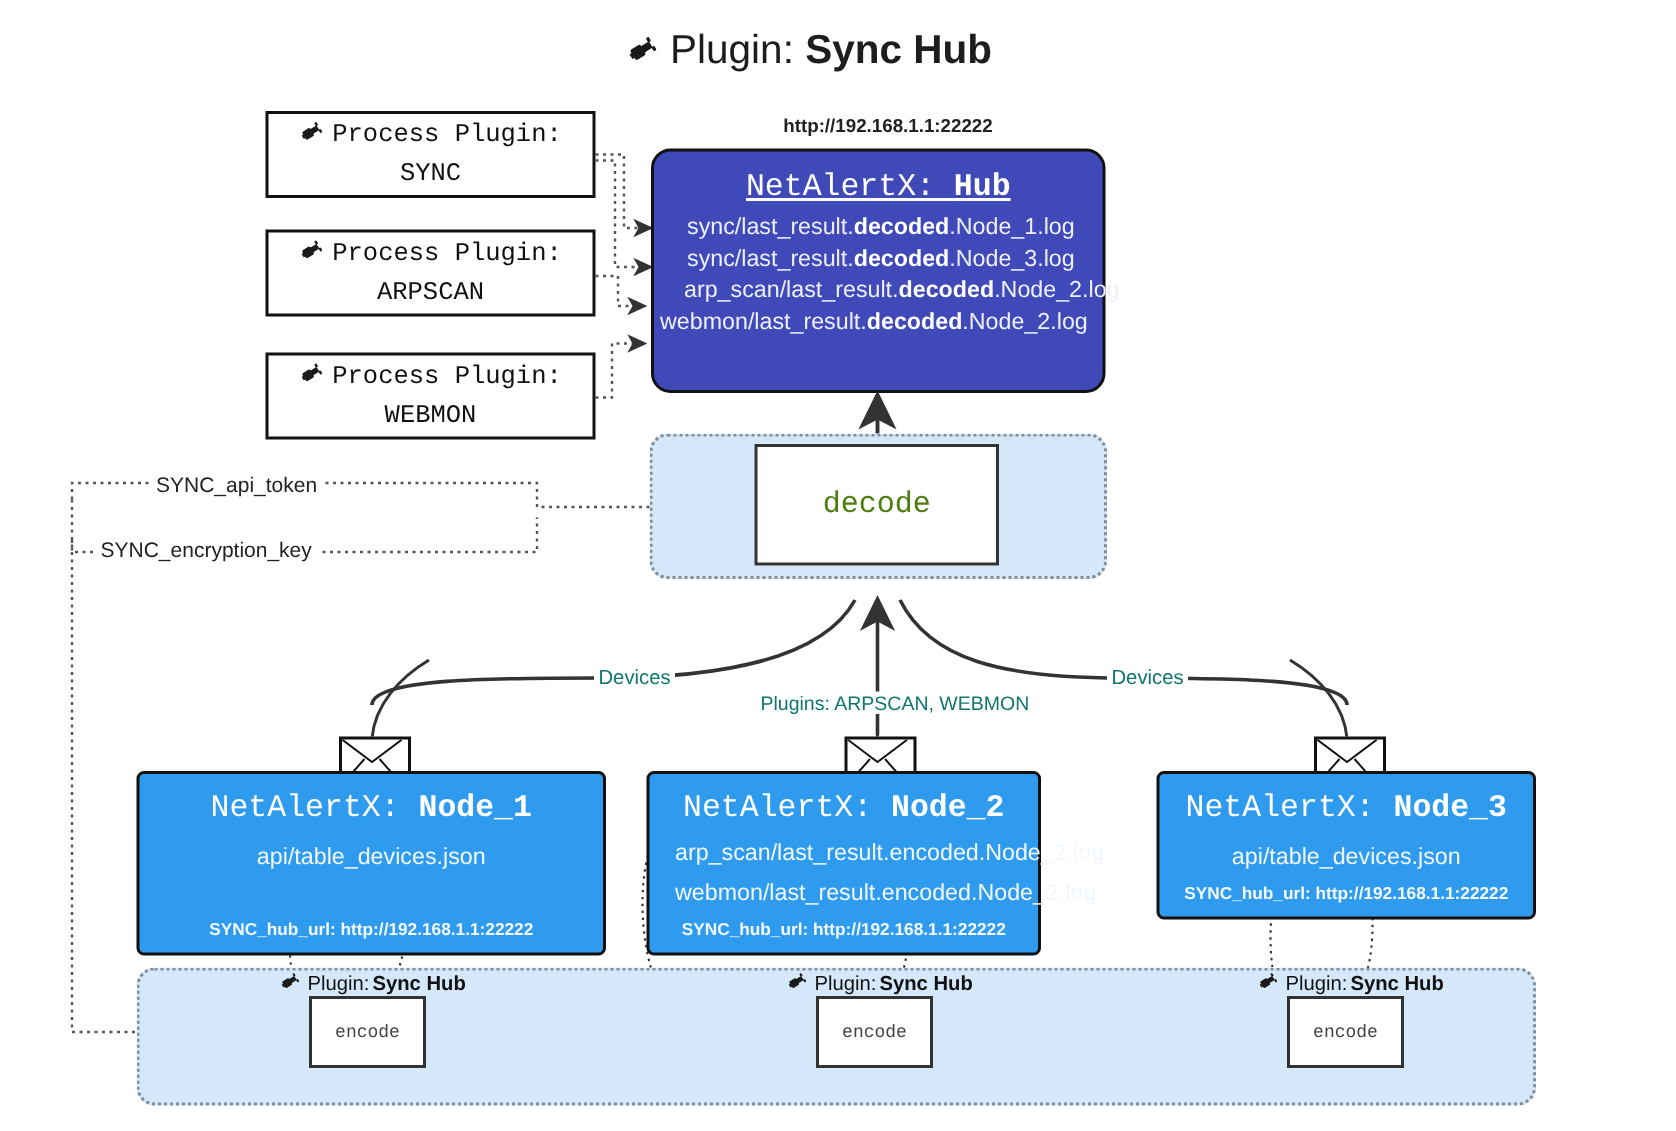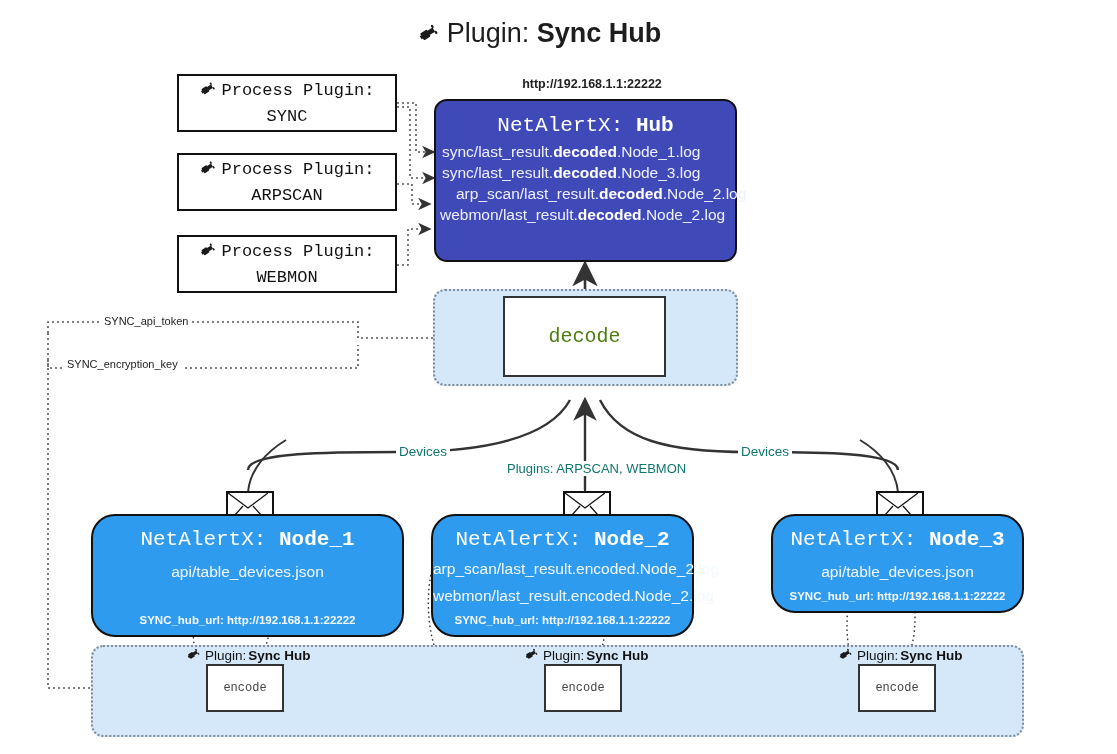--- a/index.html
+++ b/index.html
@@ -20,63 +20,63 @@
         font-family:"Liberation Mono","DejaVu Sans Mono",monospace;
         font-size:17px;color:#111;line-height:1.33;
         display:flex;flex-direction:column;align-items:center;justify-content:center;}
   .proc .l1{display:flex;align-items:center;gap:2px;}
   .proc .l2{letter-spacing:0px;}
 
   
   #hub{background:#4049b8;border:2px solid #111;border-radius:13px;
        color:#ffffff;}
   #hub .hub-title{font-family:"Liberation Mono","DejaVu Sans Mono",monospace;
-       font-size:21px;text-align:center;margin-top:13px;white-space:nowrap;}
+       font-size:21px;text-align:center;margin-top:13px;white-space:nowrap;text-decoration:underline;}
   #hub .hub-title b{font-weight:bold;}
-  #hub .logline{font-size:15.5px;color:#eef0ff;margin-left:6px;margin-top:6px;white-space:nowrap;}
+  #hub .logline{font-size:15.5px;color:#eef0ff;margin-left:22px;margin-top:6px;white-space:nowrap;}
   #hub .logline b{font-weight:bold;color:#ffffff;}
   #hub .logline.tight{margin-top:3px;}
   #huburl{position:absolute;left:482px;top:77px;width:220px;text-align:center;
           font-size:12.5px;font-weight:bold;color:#222;}
 
   
   #decodegrp{background:#d4e8fa;border:2px dotted #7f8c99;border-radius:12px;}
   #decodebox{background:#fff;border:2px solid #333;
              display:flex;align-items:center;justify-content:center;
              font-family:"Liberation Mono","DejaVu Sans Mono",monospace;
              font-size:20px;color:#4d7c0f;}
 
   
-  .nbox{background:#2f9bef;border:2px solid #111;border-radius:24px;color:#fff;}
+  .nbox{background:#2f9bef;border:2px solid #111;border-radius:5px;color:#fff;}
   .nbox .ntitle{font-family:"Liberation Mono","DejaVu Sans Mono",monospace;
       font-size:21px;text-align:center;margin-top:12px;white-space:nowrap;}
   .nbox .ntitle b{font-weight:bold;}
   .nbox .nline{font-size:15.5px;color:#f2f8ff;text-align:center;margin-top:12px;white-space:nowrap;}
-  .nbox .nline.two{margin-top:9px;}
+  .nbox .nline.two{margin-top:9px;padding-left:17px;}
   .nbox .nhub{position:absolute;left:0;bottom:9px;width:100%;text-align:center;
       font-size:11.5px;font-weight:bold;color:#f4faff;white-space:nowrap;}
 
   
   .env{position:absolute;width:44px;height:34px;background:#fff;border:2px solid #111;}
 
   
   #strip{background:#d4e8fa;border:2px dotted #7f8c99;border-radius:12px;}
   .enc{background:#fff;border:2px solid #333;
        display:flex;align-items:center;justify-content:center;
        font-family:"Liberation Mono","DejaVu Sans Mono",monospace;
        font-size:12px;color:#444;}
   .enclabel{position:absolute;font-size:13.5px;color:#111;white-space:nowrap;
             display:flex;align-items:center;gap:2px;}
   .enclabel b{font-weight:bold;}
 
   
   .elabel{position:absolute;font-size:13.5px;color:#0f766e;background:#fff;
           padding:0 3px;white-space:nowrap;}
   .elabel.sm{font-size:13px;}
-  .tokenlabel{position:absolute;font-size:11px;color:#222;background:#fff;
+  .tokenlabel{position:absolute;font-size:14px;color:#222;background:#fff;
           padding:0 4px;white-space:nowrap;}
 </style>
 </head>
 <body>
 
 <div id="canvas">
 
   <div id="title">
     <span class="plug">
       <svg width="26" height="26" viewBox="0 0 26 26">

